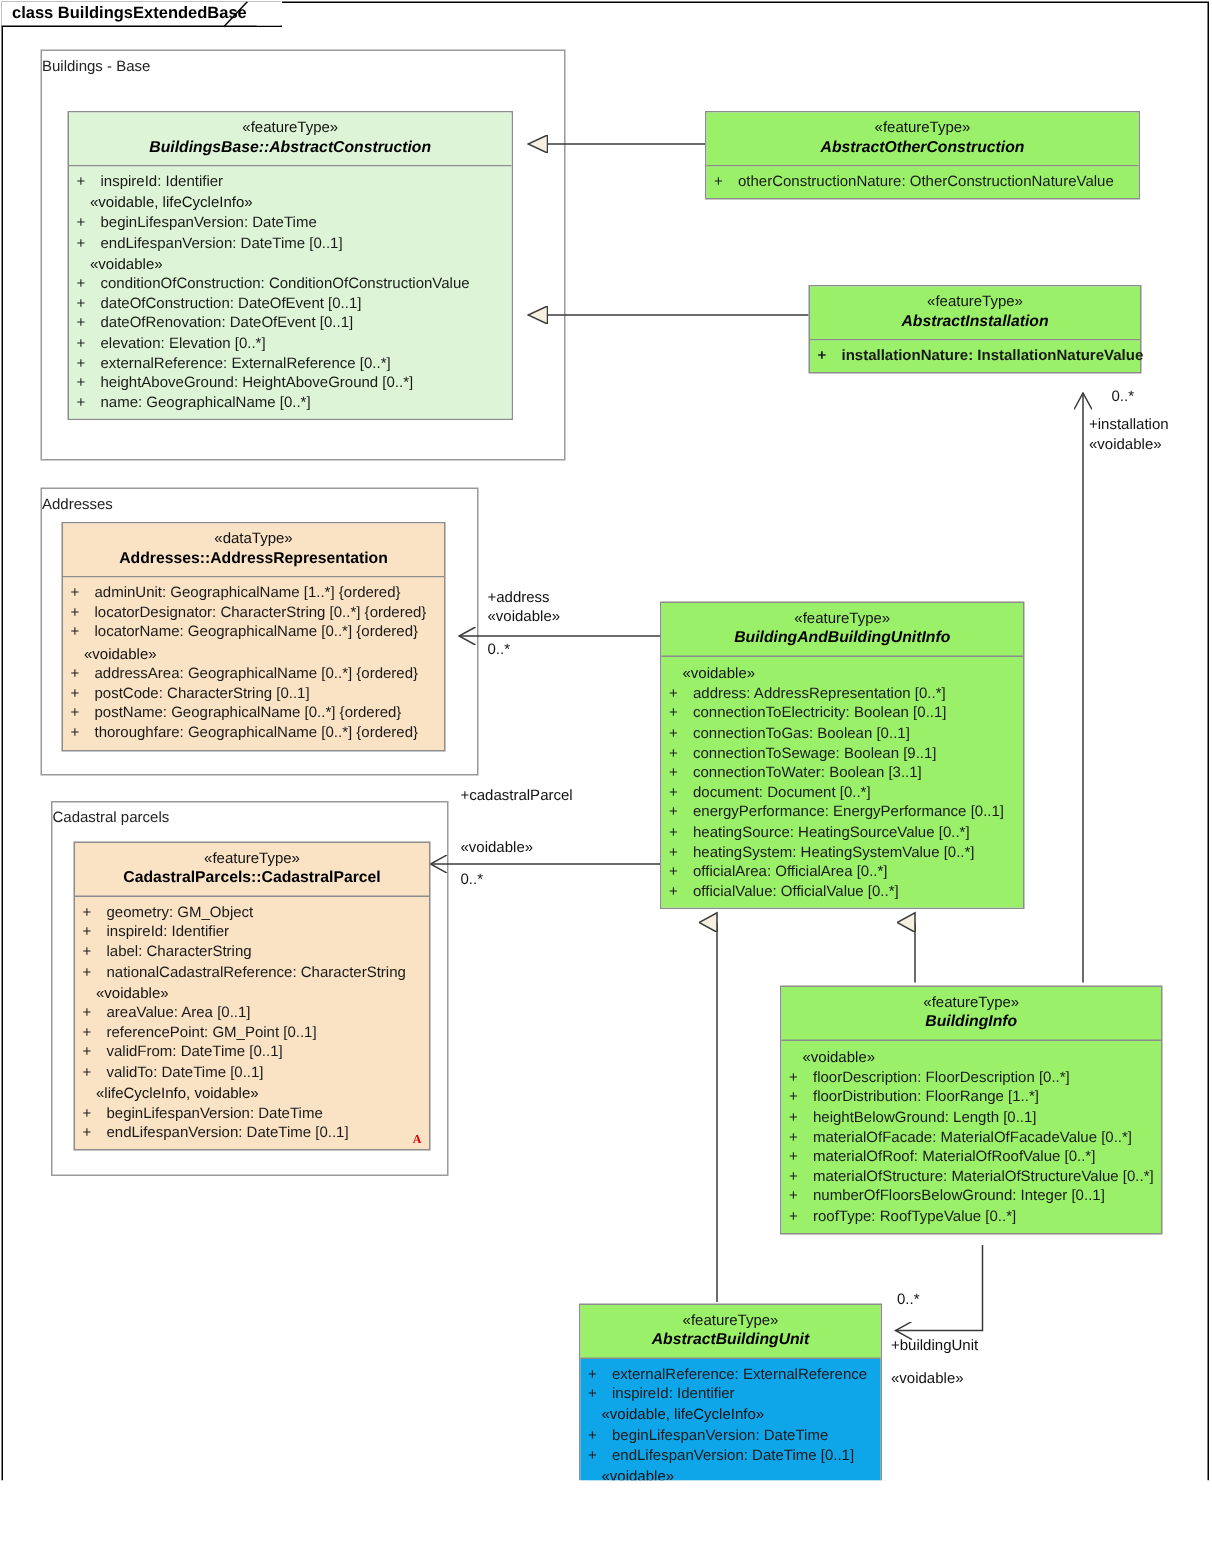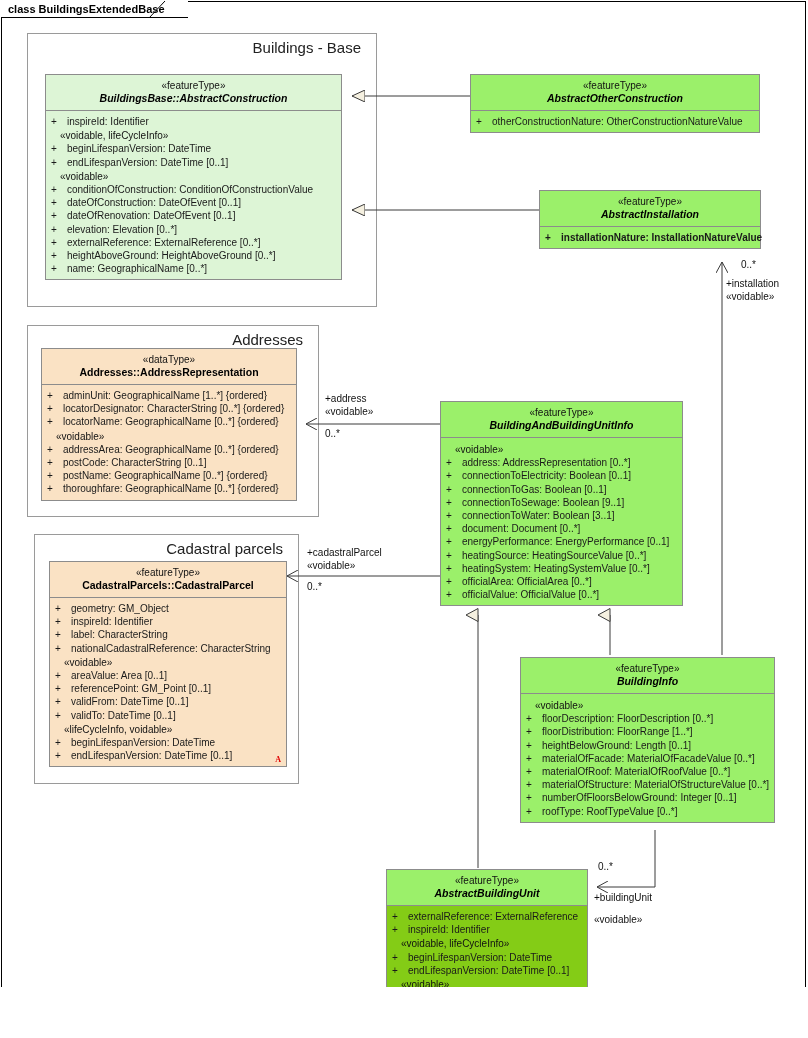--- a/index.html
+++ b/index.html
@@ -13,22 +13,22 @@
       border:1px solid #000;border-top:none;border-left:none;background:#fff;
       padding:0 22px 0 7px;font-size:11px;font-weight:bold;color:#000;line-height:17px;
       white-space:nowrap;}
   .diagram-tab::after{content:"";position:absolute;right:-1px;top:-1px;width:0;height:0;
       border-left:17px solid transparent;border-bottom:17px solid #fff;}
   .tab-slash{position:absolute;width:24px;height:18px;overflow:hidden;}
   .tab-slash svg{display:block;}
 
   
   .package{position:absolute;border:1px solid #9a9a9a;background:#fff;box-sizing:border-box;}
-  .package-title{position:absolute;left:0;right:15px;top:5px;text-align:right;
-      font-size:15px;color:#222;}
+  .package-title{position:absolute;left:0;right:0;top:5px;text-align:left;
+      font-size:10px;color:#222;}
 
   
   .cls{position:absolute;box-sizing:border-box;border:1px solid #8c8c8c;}
   .cls .shadow{position:absolute;left:4px;top:4px;right:-4px;bottom:-4px;
       background:#bdbdbd;z-index:-1;}
   .cls-head{box-sizing:border-box;padding:5px 4px 5px 4px;text-align:center;
       border-bottom:1px solid #8c8c8c;}
   .cls-stereo{font-size:10px;color:#111;line-height:12px;}
   .cls-name{font-size:10.5px;font-weight:bold;color:#000;line-height:13px;}
   .cls-name.ital{font-style:italic;}
@@ -102,21 +102,21 @@
 
     <path d="M722,655 L722,262" stroke="#3a3a3a" stroke-width="1" fill="none" marker-end="url(#openarrow)"></path>
 
     <path d="M655,830 L655,887 L597,887" stroke="#3a3a3a" stroke-width="1" fill="none" marker-end="url(#openarrow)"></path>
   </svg>
 
   <div class="lbl" style="left:325px;top:393px;">+address</div>
   <div class="lbl" style="left:325px;top:406px;">«voidable»</div>
   <div class="lbl" style="left:325px;top:428px;">0..*</div>
 
-  <div class="lbl" style="left:307px;top:547px;">+cadastralParcel</div>
+  <div class="lbl" style="left:307px;top:525px;">+cadastralParcel</div>
   <div class="lbl" style="left:307px;top:560px;">«voidable»</div>
   <div class="lbl" style="left:307px;top:581px;">0..*</div>
 
   <div class="lbl" style="left:741px;top:259px;">0..*</div>
   <div class="lbl" style="left:726px;top:278px;">+installation</div>
   <div class="lbl" style="left:726px;top:291px;">«voidable»</div>
 
   <div class="lbl" style="left:598px;top:861px;">0..*</div>
   <div class="lbl" style="left:594px;top:892px;">+buildingUnit</div>
   <div class="lbl" style="left:594px;top:914px;">«voidable»</div>
@@ -246,21 +246,21 @@
         <div class="attr"><span class="vis">+</span><span>roofType: RoofTypeValue [0..*]</span></div>
       </div>
   </div>
 
   <div class="cls" id="cls-abstract-building-unit" style="left: 386px; top: 869px; width: 202px; border-color: rgb(140, 140, 140);">
     <div class="shadow" style="background: rgb(189, 189, 189);"></div>
     <div class="cls-head" style="background: rgb(155, 240, 106);">
       <div class="cls-stereo">«featureType»</div>
       <div class="cls-name ital">AbstractBuildingUnit</div>
     </div>
-    <div class="cls-body" style="background: #84cc16;">
+    <div class="cls-body" style="background: #0ea5e9;">
         <div class="attr"><span class="vis">+</span><span>externalReference: ExternalReference</span></div>
         <div class="attr"><span class="vis">+</span><span>inspireId: Identifier</span></div>
         <div class="group">«voidable, lifeCycleInfo»</div>
         <div class="attr"><span class="vis">+</span><span>beginLifespanVersion: DateTime</span></div>
         <div class="attr"><span class="vis">+</span><span>endLifespanVersion: DateTime [0..1]</span></div>
         <div class="group">«voidable»</div>
         <div class="attr"><span class="vis">+</span><span>currentUse: CurrentUseValue [0..*]</span></div>
       </div>
   </div>
 

